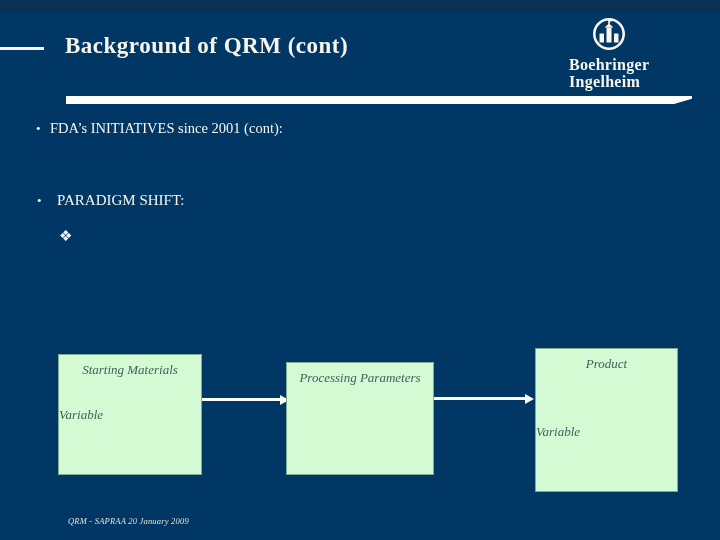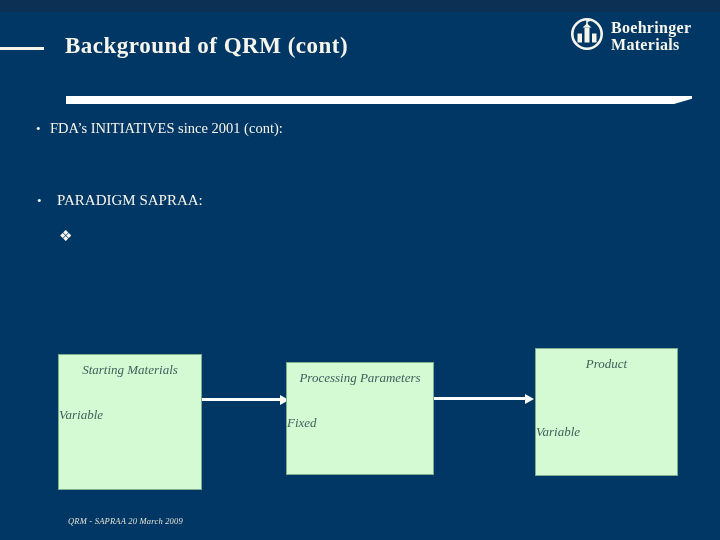--- a/index.html
+++ b/index.html
@@ -27,21 +27,21 @@
     font-size: 23px; line-height: 26px;
     color: #f8f6ec; letter-spacing: 0.5px;
   }
   .title-bar {
     position: absolute; left: 66px; top: 96px; width: 626px; height: 8px;
     background: #ffffff;
     clip-path: polygon(0 0, 100% 0, 100% 35%, calc(100% - 18px) 100%, 0 100%);
   }
   .logo {
     position: absolute; left: 569px; top: 16px;
-    display: flex; align-items: center; gap: 6px;
+    display: flex; align-items: center;  flex-direction: column;
   }
   .logo-text {
     color: #f8f6ec; font-weight: bold;
     font-size: 16px; line-height: 17px; letter-spacing: 0.3px;
   }
   .bullet-row {
     position: absolute; display: flex; align-items: flex-start;
     color: #f8f6ec;
   }
   .bullet-row .marker { flex: 0 0 auto; }
@@ -65,23 +65,23 @@
     color: #42605c;
     font-style: italic;
     font-size: 13px;
   }
   .flow-box .box-title {
     position: absolute; top: 7px; left: 0; width: 100%; text-align: center;
   }
   .flow-box .box-status {
     position: absolute; top: 52px; left: 0; width: 100%; text-align: left;
   }
-  .box-1 { left: 58px;  top: 354px; width: 144px; height: 136px; }
+  .box-1 { left: 58px;  top: 354px; width: 144px; height: 121px; }
   .box-2 { left: 286px; top: 362px; width: 148px; height: 113px; }
-  .box-3 { left: 535px; top: 348px; width: 143px; height: 128px; }
+  .box-3 { left: 535px; top: 348px; width: 143px; height: 144px; }
   .box-3 .box-status { top: 75px; }
   .flow-arrow {
     position: absolute; display: flex; align-items: center; height: 11px;
   }
   .arrow-1 { left: 202px; top: 394px; width: 87px; }
   .arrow-2 { left: 434px; top: 393px; width: 100px; }
   .arrow-line { flex: 1; height: 3px; background: #ffffff; }
   .arrow-head {
     width: 0; height: 0;
     border-left: 9px solid #ffffff;
@@ -116,61 +116,60 @@
         <polygon points="18,2.5 24.5,4.2 18,6" fill="#f8f6ec"></polygon>
         <rect x="17.2" y="4" width="1.6" height="6" fill="#f8f6ec"></rect>
         <polygon points="18,7.5 22.5,11.5 13.5,11.5" fill="#f8f6ec"></polygon>
         <rect x="15.5" y="11.5" width="5" height="15" fill="#f8f6ec"></rect>
         <rect x="8.5" y="17.5" width="4.5" height="9" fill="#f8f6ec"></rect>
         <rect x="23" y="17.5" width="4.5" height="9" fill="#f8f6ec"></rect>
       </svg>
     </span>
     <span class="logo-text">
       <span style="display:block">Boehringer</span>
-      <span style="display:block">Materials</span>
+      <span style="display:block">Ingelheim</span>
     </span>
   </div>
 
   <div class="title-bar"></div>
 
   <div class="bullet-row bullet-1">
     <span class="marker">•</span>
     <span class="text">FDA’s INITIATIVES since 2001 (cont):</span>
   </div>
 
   <div class="bullet-row bullet-2">
     <span class="marker">•</span>
-    <span class="text">PARADIGM SAPRAA:</span>
+    <span class="text">PARADIGM SHIFT:</span>
   </div>
 
   <div class="sub-bullet">
     <span class="marker">❖</span>
   </div>
 
   <div class="flow-box box-1">
     <div class="box-title">Starting Materials</div>
     <div class="box-status">Variable</div>
   </div>
 
   <div class="flow-arrow arrow-1">
     <span class="arrow-line"></span>
     <span class="arrow-head"></span>
   </div>
 
   <div class="flow-box box-2">
     <div class="box-title">Processing Parameters</div>
-    <div class="box-status">Fixed</div>
   </div>
 
   <div class="flow-arrow arrow-2">
     <span class="arrow-line"></span>
     <span class="arrow-head"></span>
   </div>
 
   <div class="flow-box box-3">
     <div class="box-title">Product</div>
     <div class="box-status">Variable</div>
   </div>
 
-  <div class="footer-text">QRM - SAPRAA 20 March 2009</div>
+  <div class="footer-text">QRM - SAPRAA 20 January 2009</div>
   <div class="page-number">78</div>
 
 </div>
 
 </body></html>

